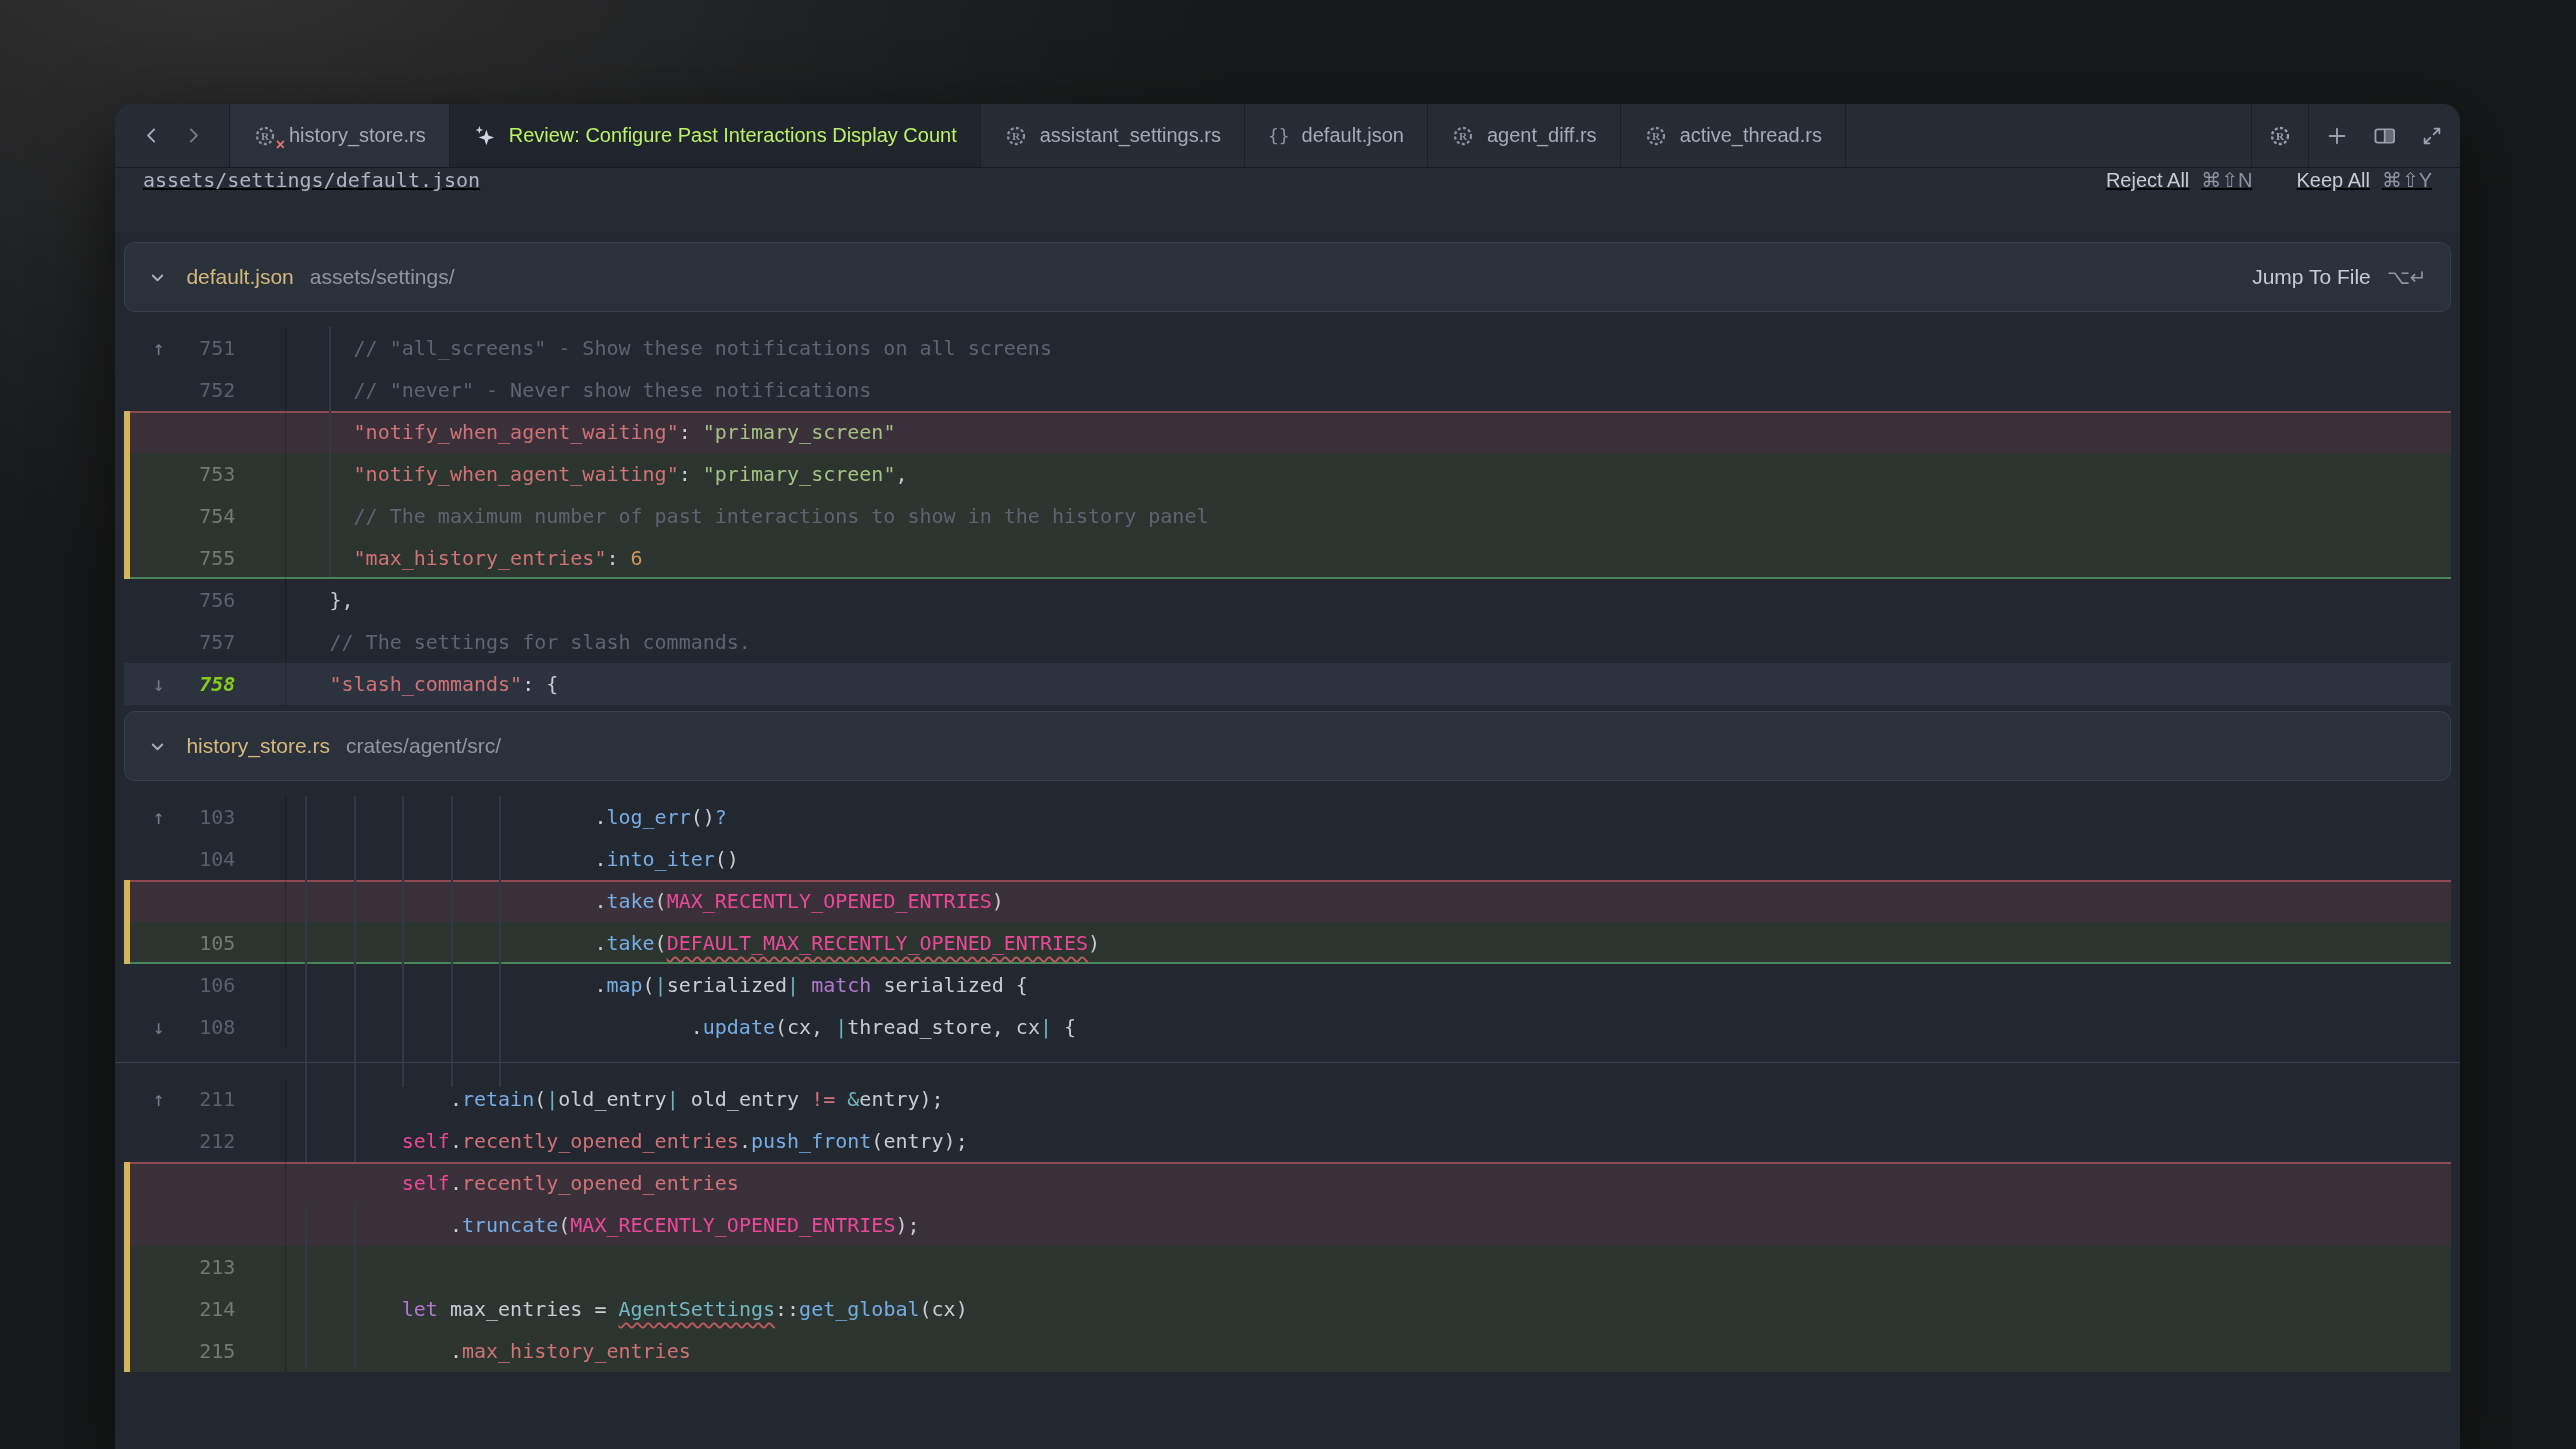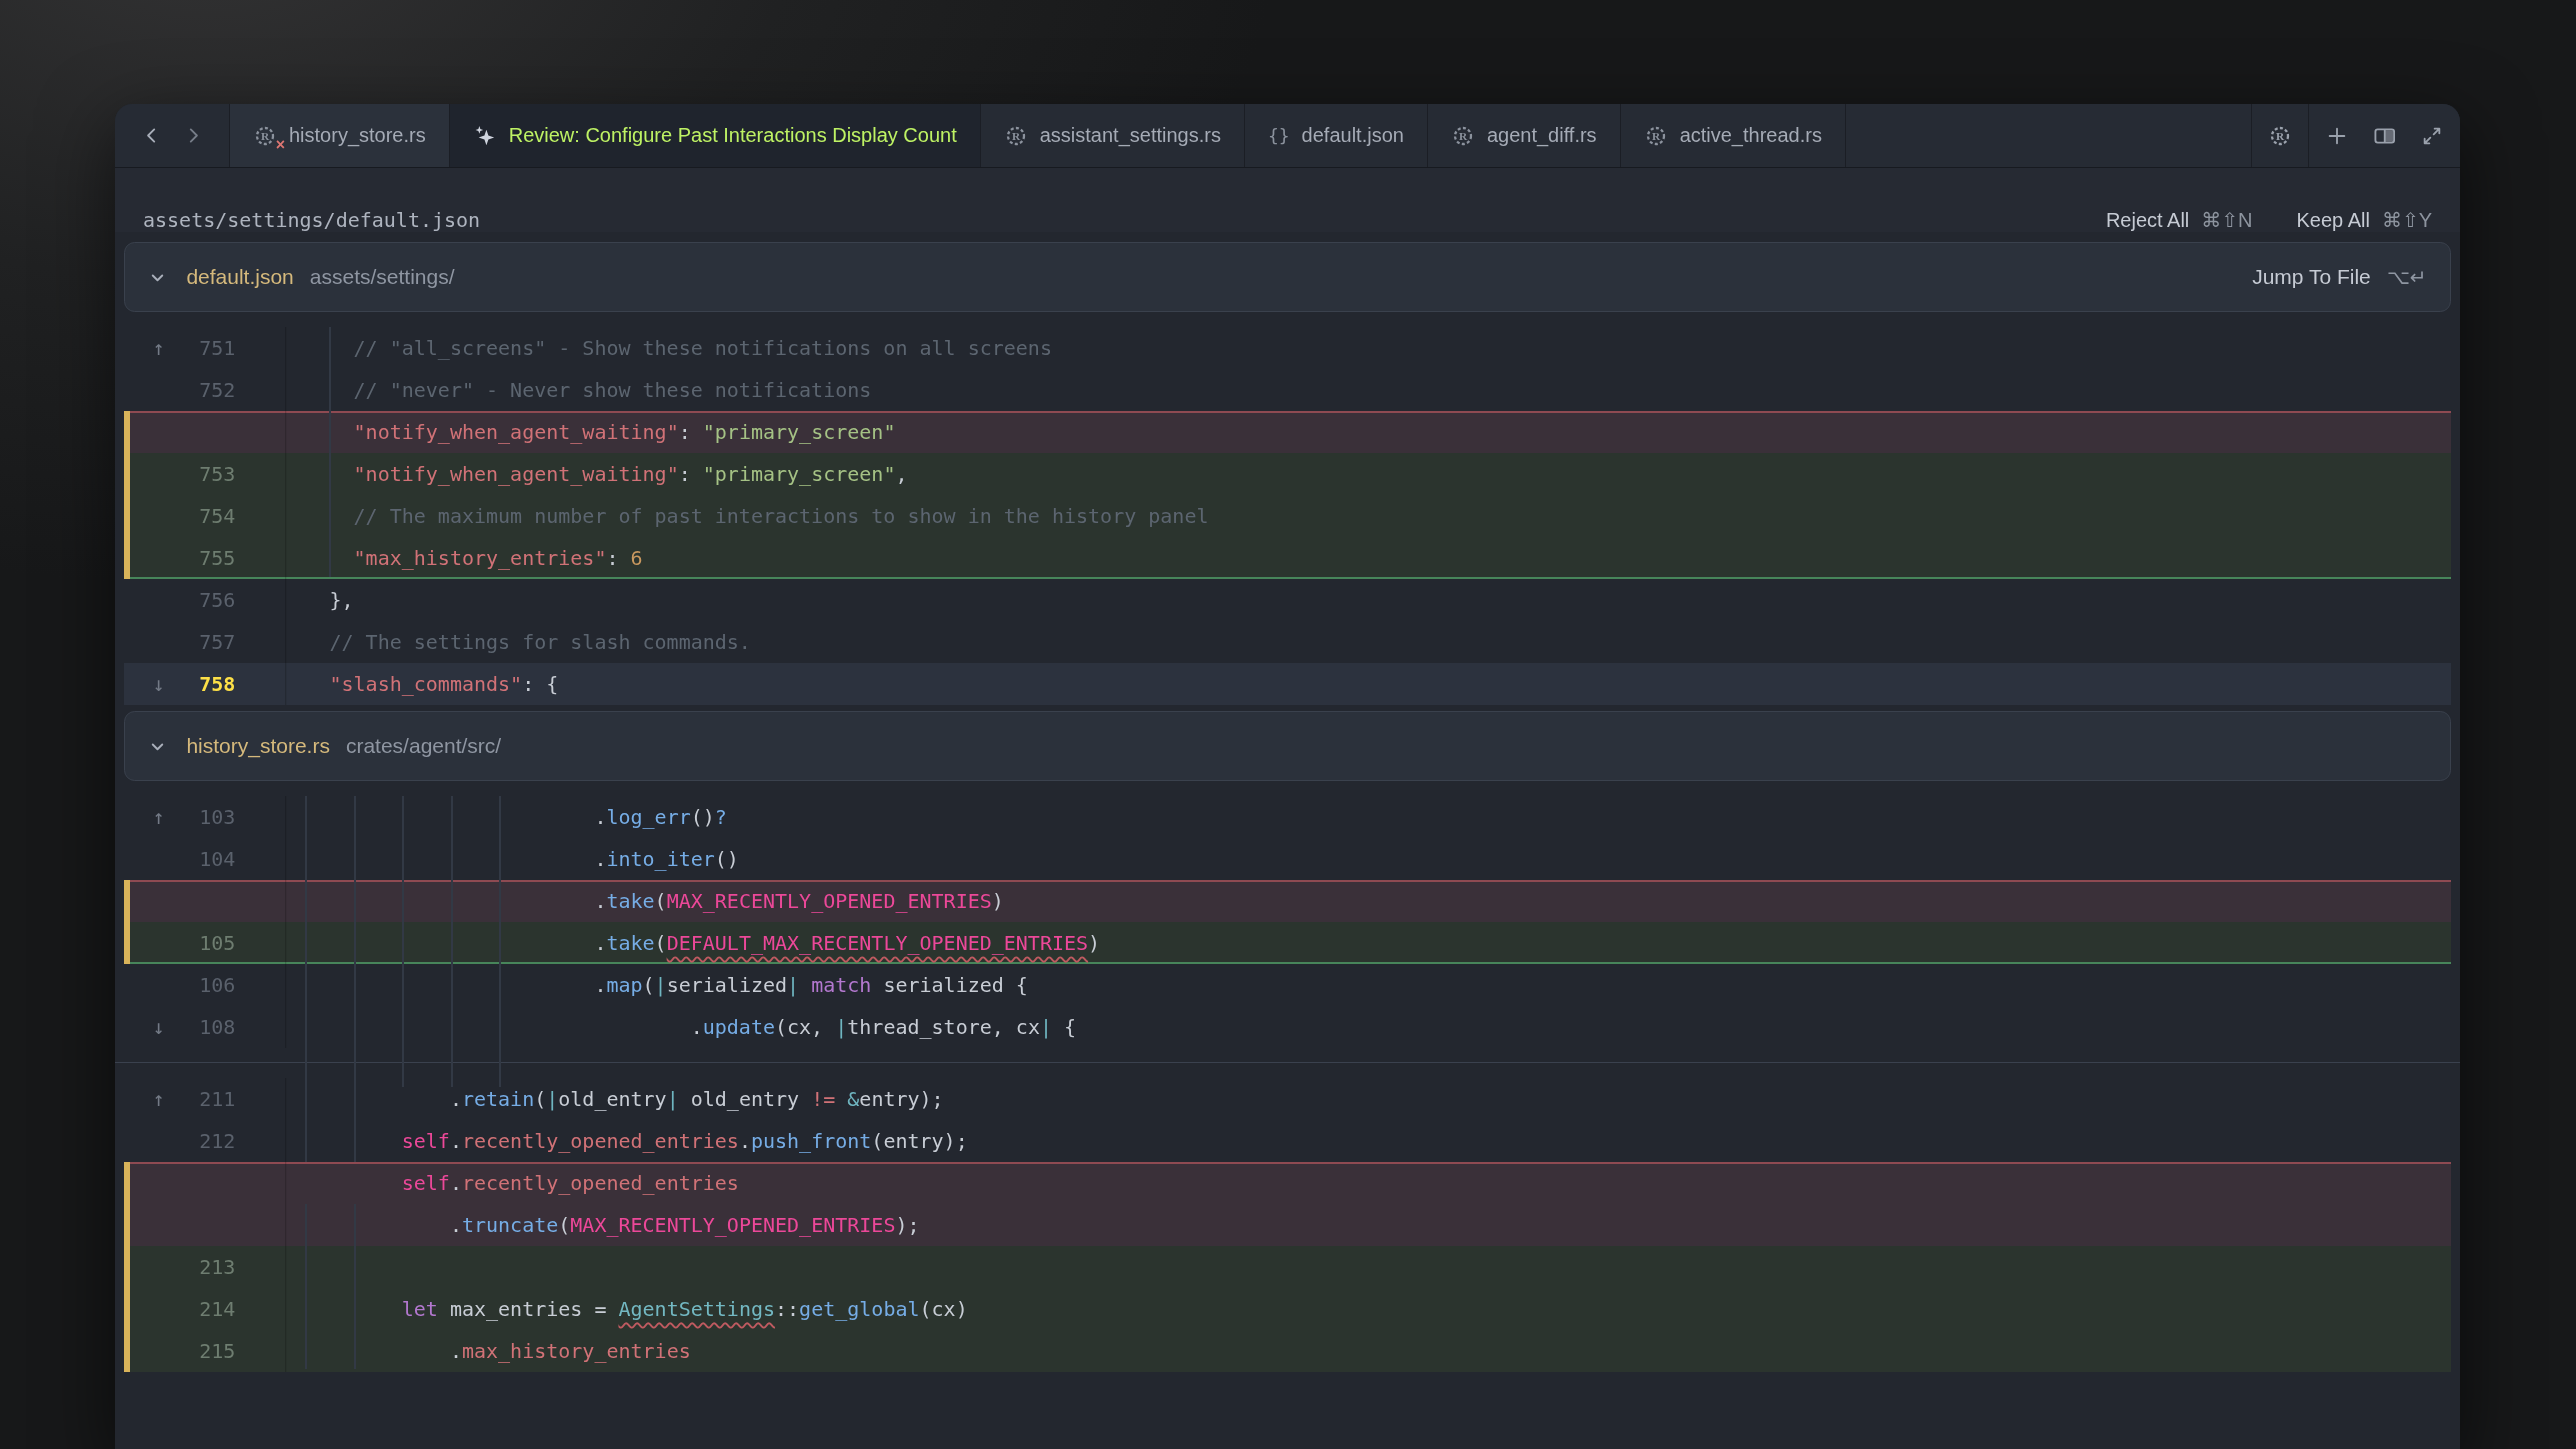--- a/index.html
+++ b/index.html
@@ -36,21 +36,21 @@
   .tab.active .tabicon { color:#ced3dd; }
   .tabbadge { position:absolute; right:-8px; bottom:-6.7px; color:#dd7672; font-size:16px; font-weight:bold; }
   .braces { font-family:"DejaVu Sans Mono",monospace; font-size:18px; }
   .tab-spacer { flex:1; }
   .rcluster { display:flex; align-items:center; border-left:1.3px solid #1b1e25; }
   .rseg { display:flex; align-items:center; height:100%; padding:0 16px; gap:23px; color:#9aa1ac; }
   .rseg + .rseg { border-left:1.3px solid #1b1e25; }
   .iconbtn { display:flex; align-items:center; }
 
   
-  .toolbar { height:64px; flex:none; background:#262a33; display:flex; align-items:flex-end; padding:0 28px; }
+  .toolbar { height:64px; flex:none; background:#262a33; display:flex; align-items:flex-start; padding:0 28px;text-decoration:underline; }
   .crumb { font-family:"DejaVu Sans Mono",monospace; color:#aeb4bf; font-size:20px; }
   .tactions { margin-left:auto; display:flex; gap:44px; font-size:20px; }
   .taction { display:flex; align-items:center; gap:12px; color:#c6cbd4; }
   .short { color:#8d949f; }
 
   
   .editor { flex:1; background:#23272f; padding-top:10px; overflow:hidden; position:relative;
     font-family:"DejaVu Sans Mono",monospace; }
   .fheader { margin:0 9.4px 14.8px; height:70px; background:#2b313b; border:1.3px solid #3a414d; border-radius:10.7px;
     display:flex; align-items:center; padding:0 23px;
@@ -67,21 +67,21 @@
   .row.del { background:#3a3039; }
   .row.add { background:#2b342e; }
   .row.cur { background:#2c323e; }
   .row.bt { box-shadow:inset 0 2px 0 #8e4a52; }
   .row.bb { box-shadow:inset 0 -2px 0 #47855a; }
   .row.chg::before { content:""; position:absolute; left:0; top:0; bottom:0; width:5.4px; background:#d8b35a; }
   .gut { flex:none; width:161px; display:flex; align-items:center; position:relative; }
   .garrow { position:absolute; left:28px; color:#737a86; font-size:20px; line-height:42px; }
   .lnum { margin-left:auto; padding-right:50px; color:#5a616c; font-size:20px; }
   .row.add .lnum { color:#6e7d70; }
-  .row.cur .lnum { color:#fde047; font-weight:bold; }
+  .row.cur .lnum { color:#84cc16; font-weight:bold;font-style:italic; }
   .code { flex:1; padding-left:20px; line-height:42px; font-size:20px; white-space:pre; color:#c8cdd5;
     box-shadow:inset 1.3px 0 0 rgba(0,0,0,.18); }
   .guide { position:absolute; width:1.3px; background:#323945; z-index:2; }
   .xsep { height:29.5px; position:relative; }
   .xsep::after { content:""; position:absolute; left:-9.4px; right:-9.4px; top:13.4px; height:1.3px; background:#3a414e; }
 
   
   .t-pl { color:#c8cdd5; } .t-cm { color:#5c6570; } .t-ky { color:#d17277; }
   .t-st { color:#a5c285; } .t-nu { color:#c9985f; } .t-fn { color:#76ade6; }
   .t-ty { color:#73b8c2; } .t-kw { color:#b378cf; } .t-au { color:#ec4899; }

